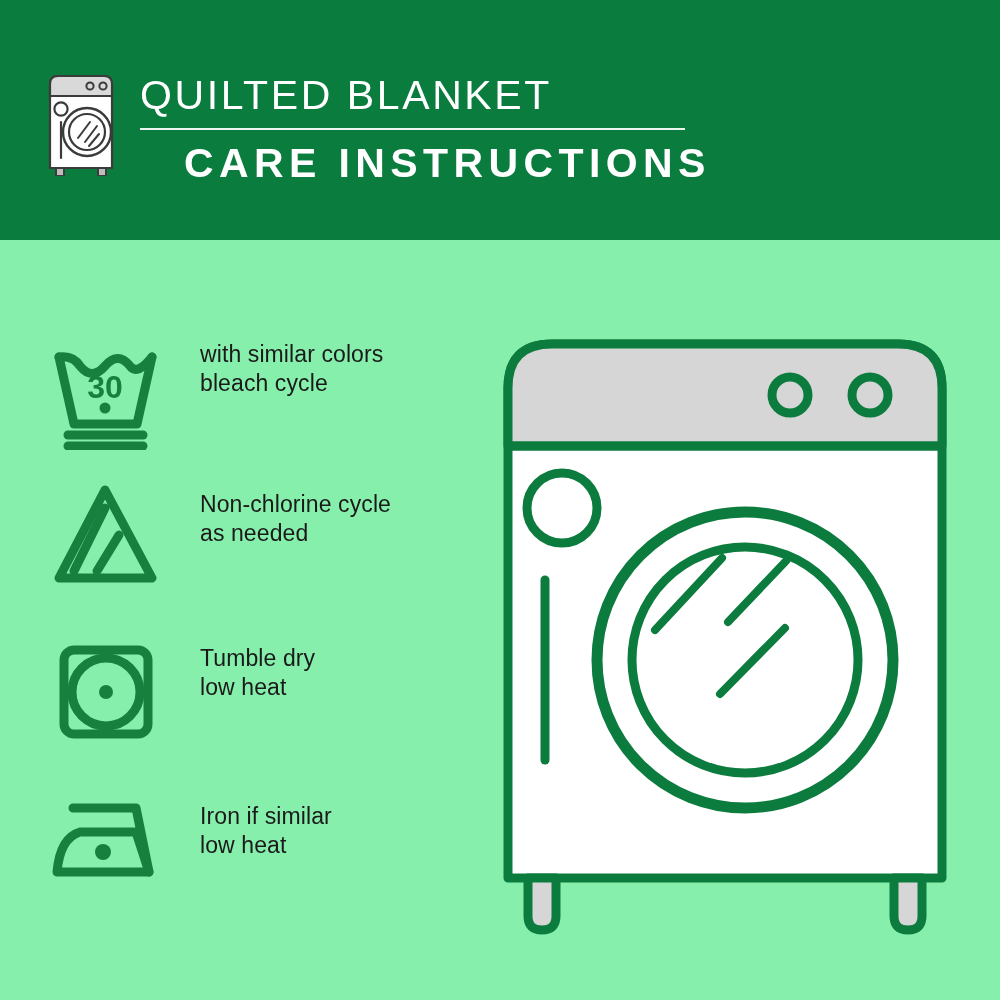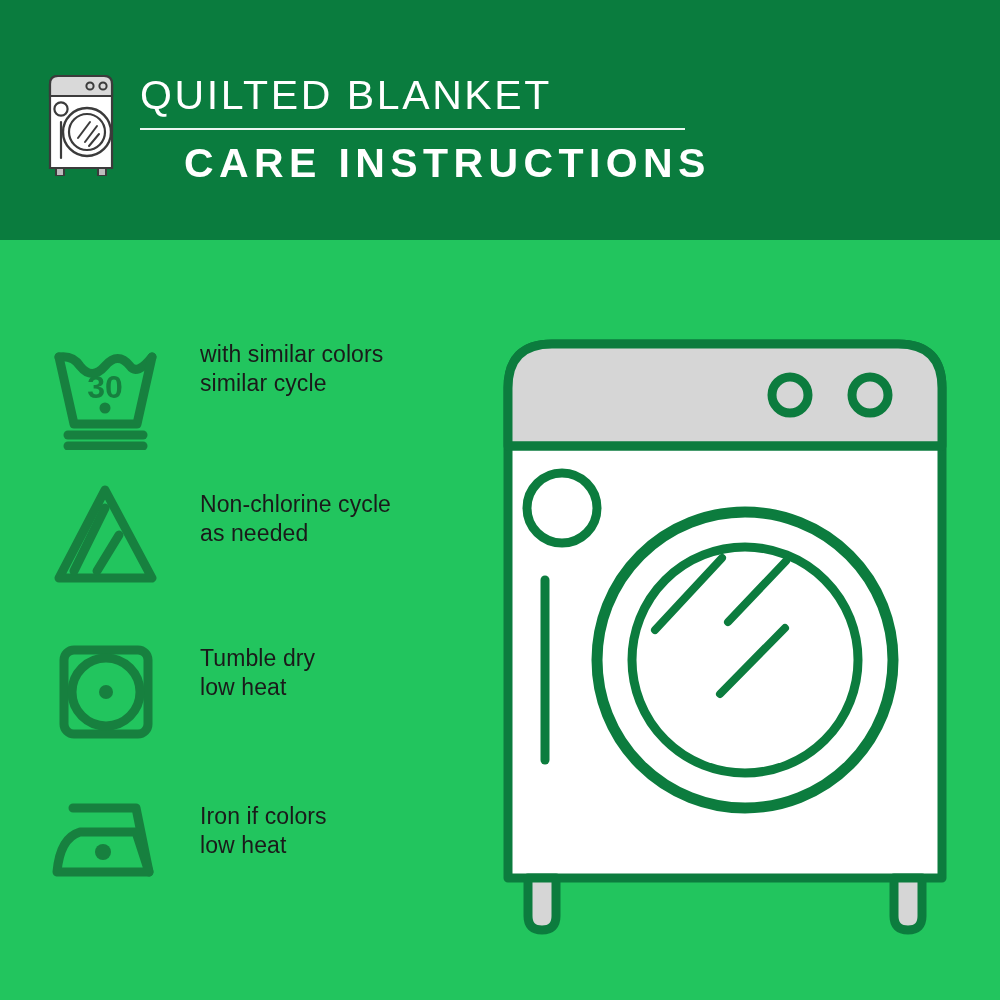--- a/index.html
+++ b/index.html
@@ -9,21 +9,21 @@
     background: #ffffff;
   }
   body {
     font-family: "Liberation Sans", "DejaVu Sans", sans-serif;
     -webkit-font-smoothing: antialiased;
   }
   #page {
     position: relative;
     width: 1000px;
     height: 1000px;
-    background: #22c55e;
+    background: #86efac;
     overflow: hidden;
   }
 
   
   #header {
     position: absolute;
     left: 0;
     top: 0;
     width: 1000px;
     height: 240px;
@@ -163,21 +163,21 @@
 
             <path d="M20 95 L95 95"></path>
             <path d="M20 106 L95 106"></path>
           </g>
           <text x="57" y="58" font-family="'Liberation Sans', sans-serif" font-size="32" font-weight="700" fill="#17803f" text-anchor="middle">30</text>
           <circle cx="57" cy="68" r="5.5" fill="#17803f"></circle>
         </svg>
       </div>
       <div class="care-text">
         <span class="ln">with similar colors</span>
-        <span class="ln">similar cycle</span>
+        <span class="ln">bleach cycle</span>
       </div>
     </div>
 
     <div class="care-row" style="top:240px;">
       <div class="care-symbol">
         <svg width="116" height="110" viewBox="0 0 116 110" xmlns="http://www.w3.org/2000/svg">
           <g fill="none" stroke="#17803f" stroke-width="9" stroke-linecap="round" stroke-linejoin="round">
             <path d="M57 10 L104 98 L11 98 Z"></path>
             <line x1="57" y1="28" x2="26" y2="91"></line>
             <line x1="71" y1="55" x2="49" y2="91"></line>
@@ -212,21 +212,21 @@
           <g fill="none" stroke="#17803f" stroke-width="9" stroke-linecap="round" stroke-linejoin="round">
 
             <path d="M25 18 L88 18 L101 82"></path>
 
             <path d="M88 42 L32 42 Q12 48 9 82 L101 82 Z"></path>
           </g>
           <circle cx="55" cy="62" r="8" fill="#17803f"></circle>
         </svg>
       </div>
       <div class="care-text" style="top:12px;">
-        <span class="ln">Iron if colors</span>
+        <span class="ln">Iron if similar</span>
         <span class="ln">low heat</span>
       </div>
     </div>
 
   </div>
 
   <div id="machine">
     <svg width="470" height="610" viewBox="0 0 470 610" xmlns="http://www.w3.org/2000/svg">
 
       <path d="M18 58 Q18 14 62 14 L408 14 Q452 14 452 58 L452 548 L18 548 Z" fill="#ffffff" stroke="#0c7c3e" stroke-width="9" stroke-linejoin="round"></path>

